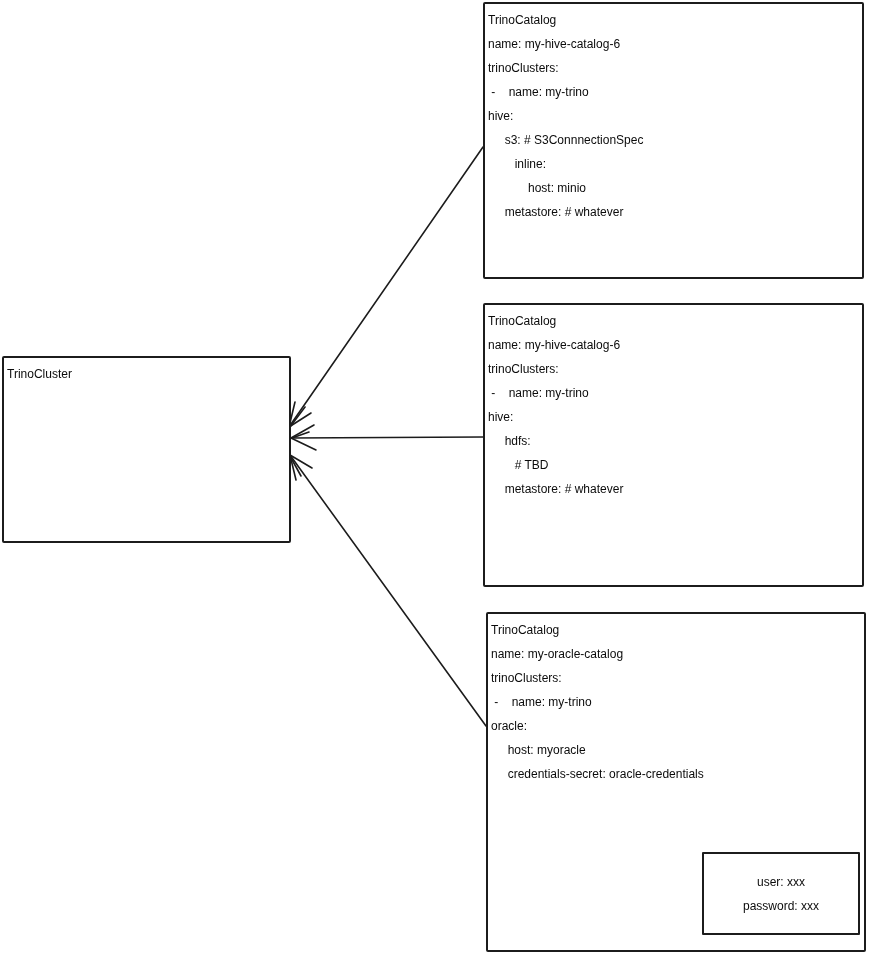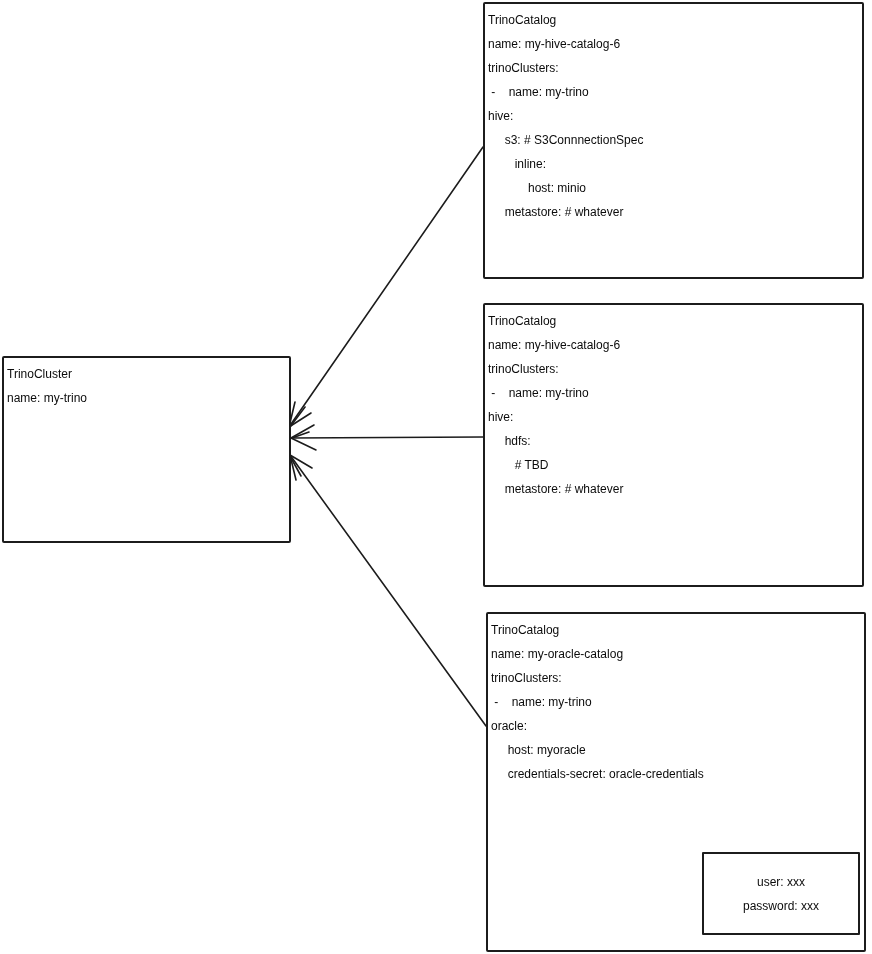--- a/index.html
+++ b/index.html
@@ -88,21 +88,20 @@
       <path class="stroke" d="M761,815 Q771,834 786,851"></path>
       <g>
         <path class="stroke" d="M787,852 L784,836"></path>
         <path class="stroke" d="M787,852 L772,844"></path>
       </g>
     </g>
   </svg>
 
   <div class="node" id="cluster-box">
     <div class="kind">TrinoCluster</div>
-    <div class="body">name: my-trino</div>
   </div>
 
   <div class="node" id="catalog-1">
     <div class="kind">TrinoCatalog</div>
     <div class="body">name: my-hive-catalog-6
 trinoClusters:
  -    name: my-trino
 hive:
      s3: # S3ConnnectionSpec
         inline:

